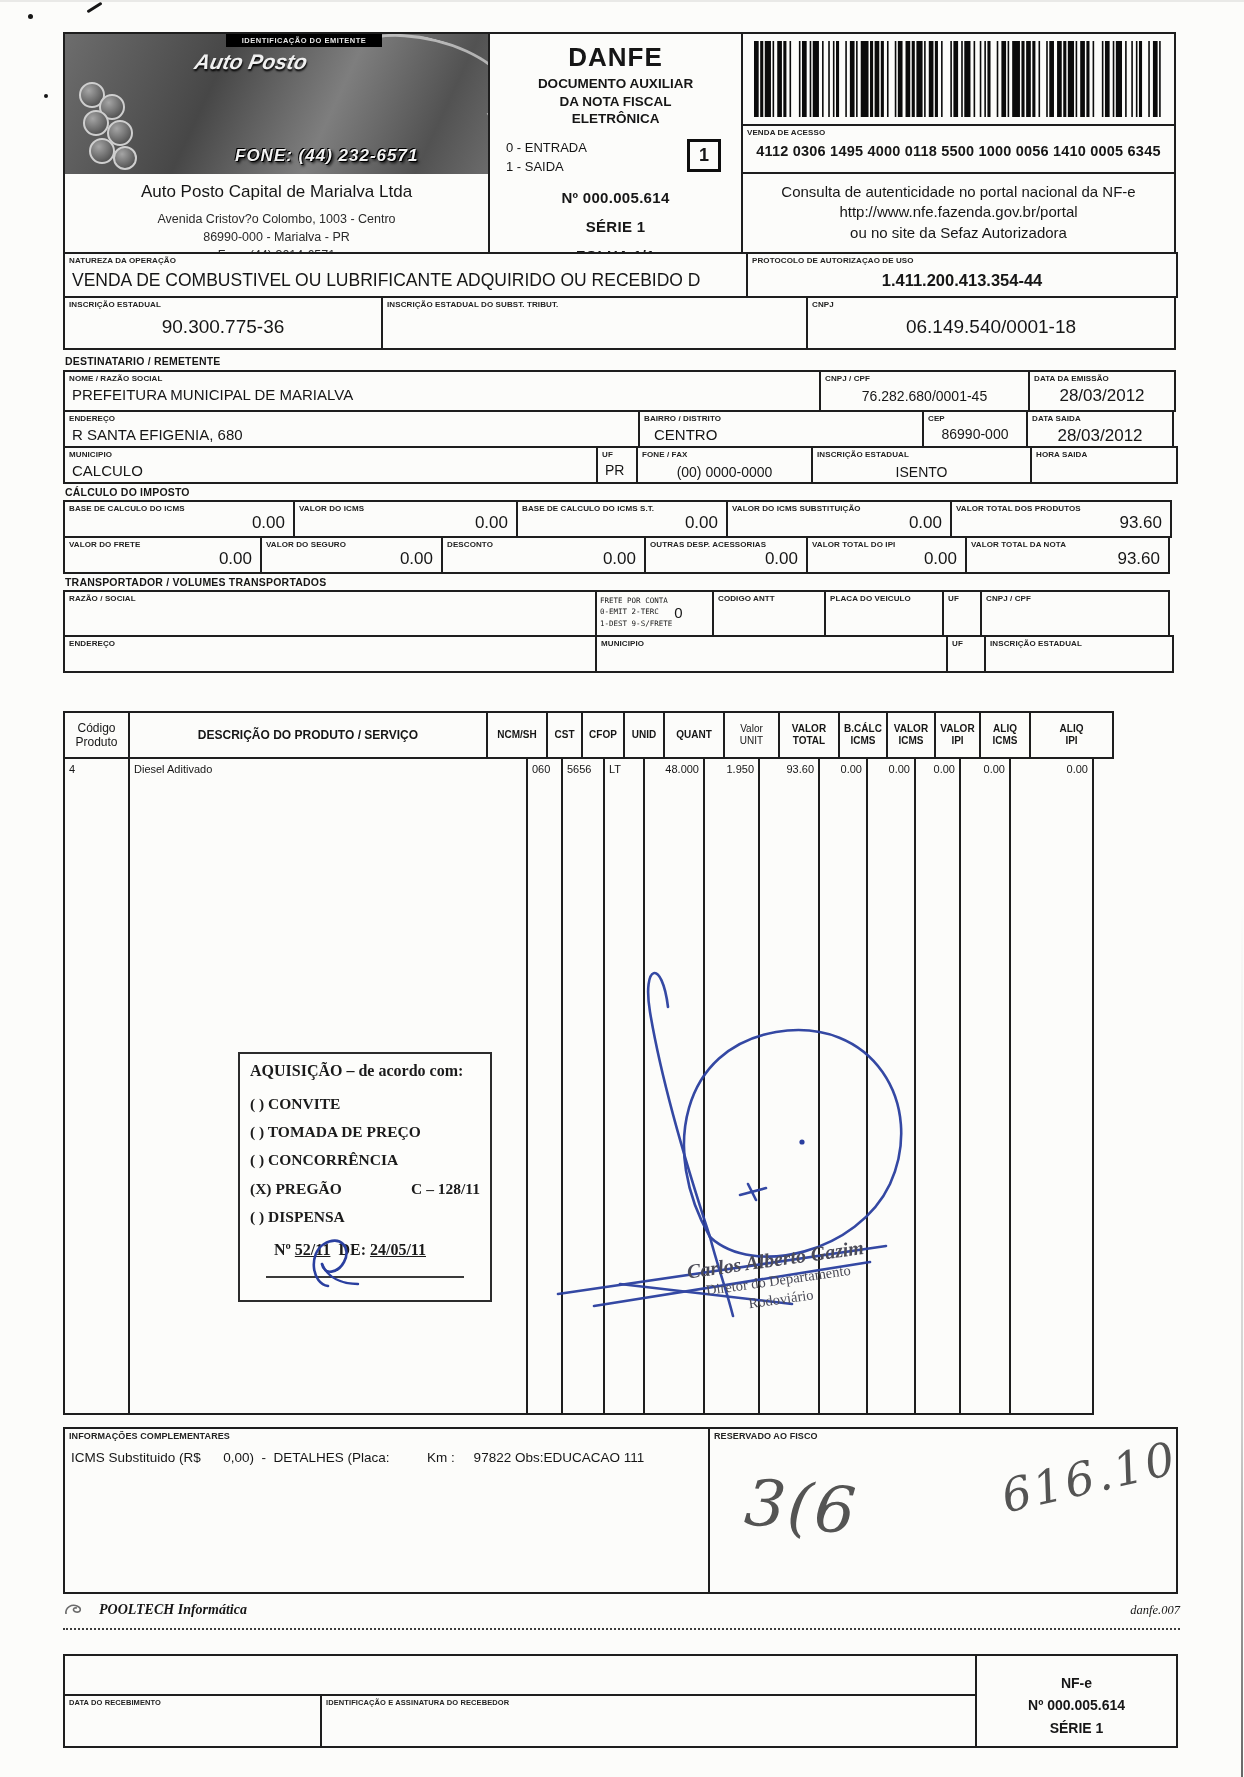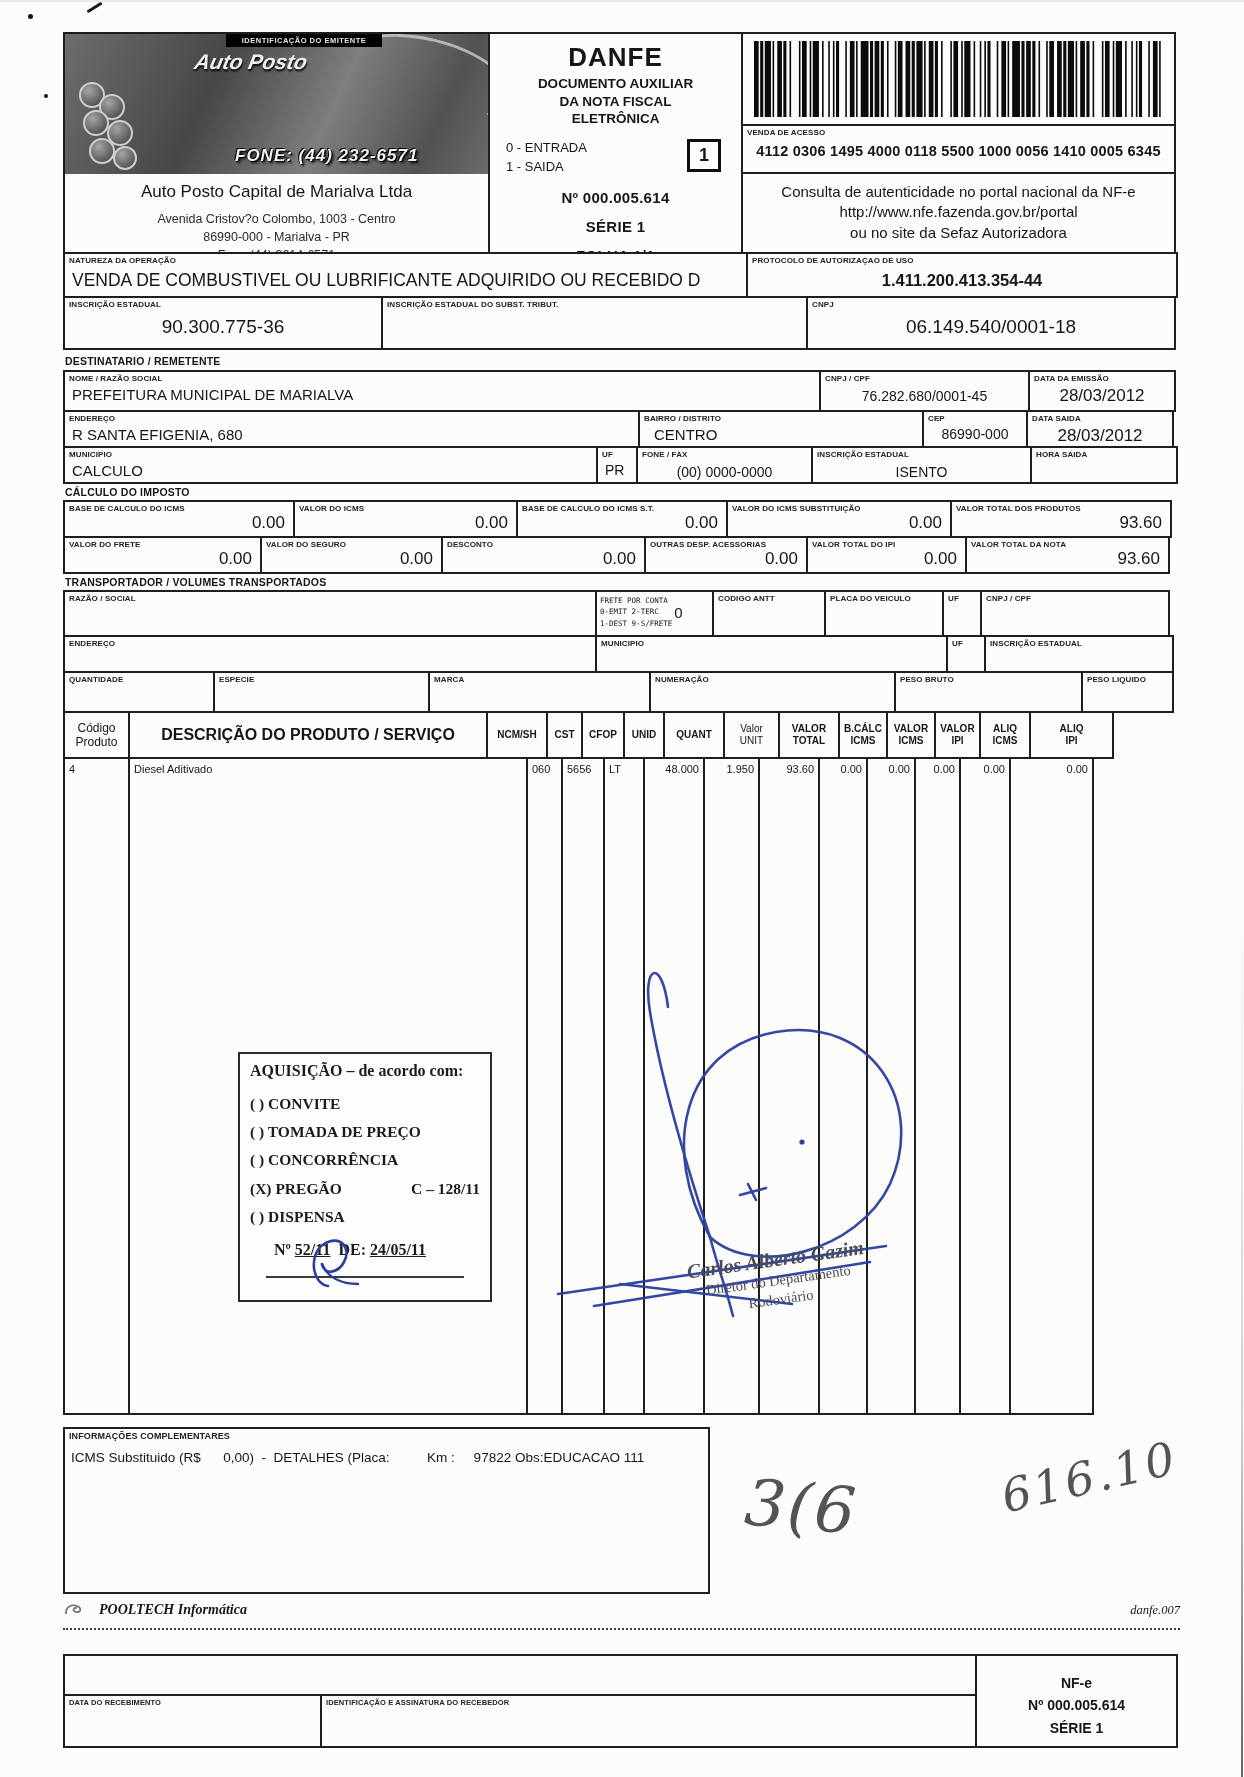--- a/index.html
+++ b/index.html
@@ -366,45 +366,25 @@
       <div class="lb">MUNICIPIO</div>
     </div>
     <div class="cell" style="width:40px">
       <div class="lb">UF</div>
     </div>
     <div class="cell" style="width:190px">
       <div class="lb">INSCRIÇÃO ESTADUAL</div>
     </div>
   </div>
 
-  <div class="band" style="top:669px;height:42px">
-    <div class="cell" style="width:152px">
-      <div class="lb">QUANTIDADE</div>
-    </div>
-    <div class="cell" style="width:217px">
-      <div class="lb">ESPECIE</div>
-    </div>
-    <div class="cell" style="width:223px">
-      <div class="lb">MARCA</div>
-    </div>
-    <div class="cell" style="width:247px">
-      <div class="lb">NUMERAÇÃO</div>
-    </div>
-    <div class="cell" style="width:189px">
-      <div class="lb">PESO BRUTO</div>
-    </div>
-    <div class="cell" style="width:93px">
-      <div class="lb">PESO LIQUIDO</div>
-    </div>
-  </div>
 
   <div class="band" style="top:709px;height:48px">
     <div class="cell th" style="width:67px;font-size:12px;font-weight:400">Código
 Produto</div>
-    <div class="cell th" style="width:360px;font-size:16px">DESCRIÇÃO DO PRODUTO / SERVIÇO</div>
+    <div class="cell th" style="width:360px;font-size:12px">DESCRIÇÃO DO PRODUTO / SERVIÇO</div>
     <div class="cell th" style="width:62px">NCM/SH</div>
     <div class="cell th" style="width:37px">CST</div>
     <div class="cell th" style="width:44px">CFOP</div>
     <div class="cell th" style="width:42px">UNID</div>
     <div class="cell th" style="width:62px">QUANT</div>
     <div class="cell th" style="width:57px;font-weight:400">Valor
 UNIT</div>
     <div class="cell th" style="width:62px">VALOR
 TOTAL</div>
     <div class="cell th" style="width:50px">B.CÁLC
@@ -489,20 +469,23 @@
     <div class="sigName">Carlos Alberto Gazim</div>
     <div class="sigRole">Diretor do Departamento</div>
     <div class="sigRole">Rodoviário</div>
   </div>
 
   <div class="band" style="top:1425px;height:167px">
     <div class="cell" style="width:647px">
       <div class="lb" style="font-size:9px">INFORMAÇÕES COMPLEMENTARES</div>
       <div style="font-size:13.5px;padding:8px 6px 0;white-space:pre">ICMS Substituido (R$      0,00)  -  DETALHES (Placa:          Km :     97822 Obs:EDUCACAO 111</div>
     </div>
+    <div class="cell" style="width:470px">
+      <div class="lb" style="font-size:9px">RESERVADO AO FISCO</div>
+    </div>
   </div>
   <div class="hand1">3(6</div>
   <div class="hand2">616.10</div>
 
   <div class="foot">
     <svg width="22" height="16" viewBox="0 0 22 16">
       <path d="M3,12 C2,5 9,2 14,4 C19,6 18,11 13,10 C9,9 10,5 14,6" fill="none" stroke="#6a6a6a" stroke-width="1.6"></path>
     </svg>
     <span class="pool">POOLTECH Informática</span>
     <span class="ref">danfe.007</span>

